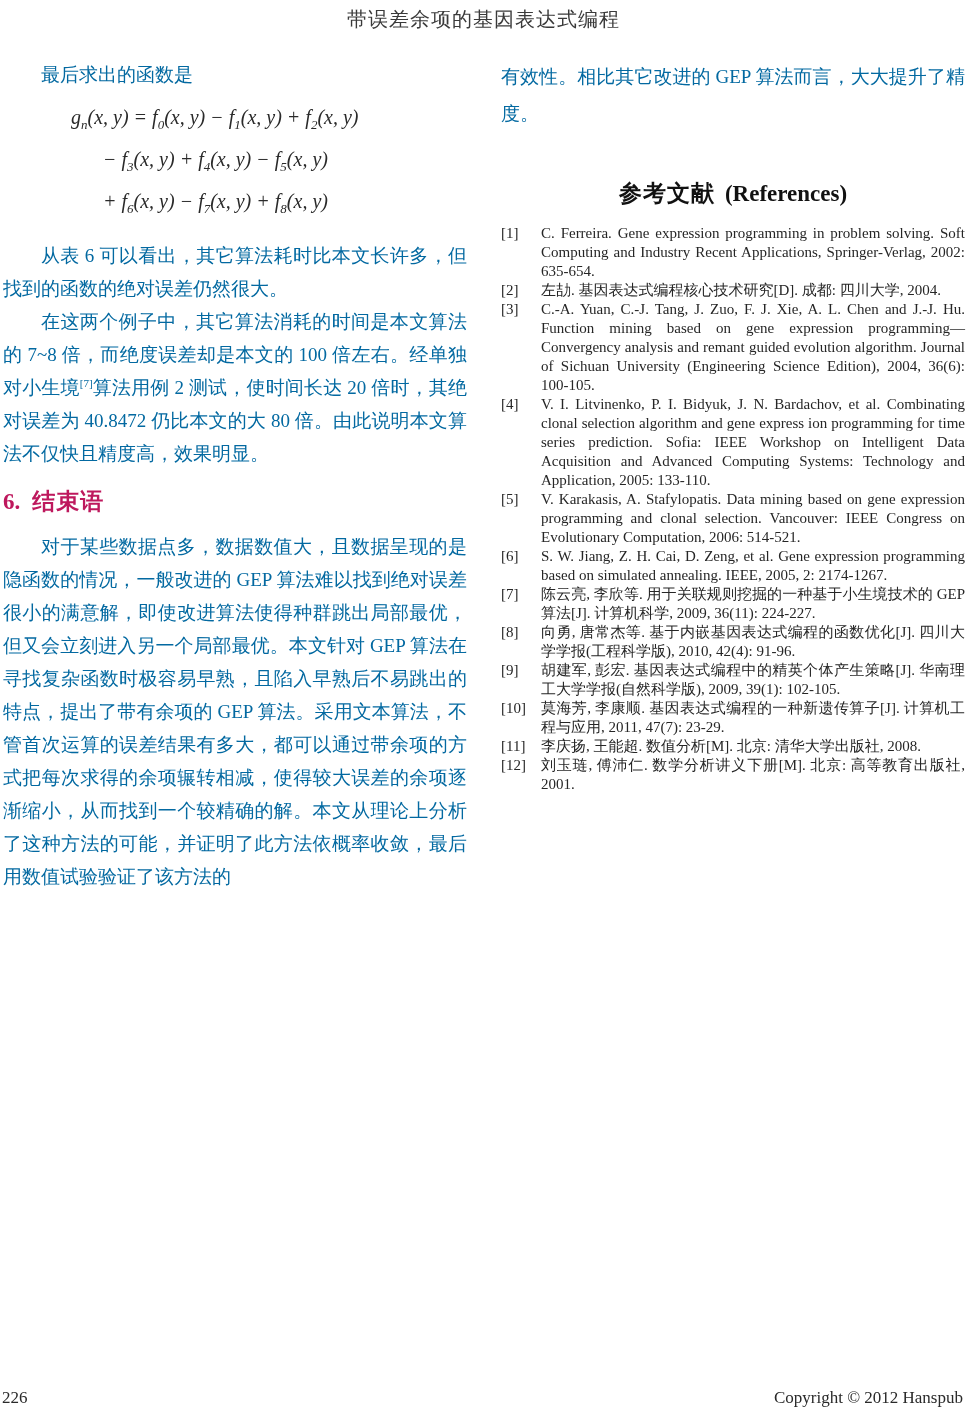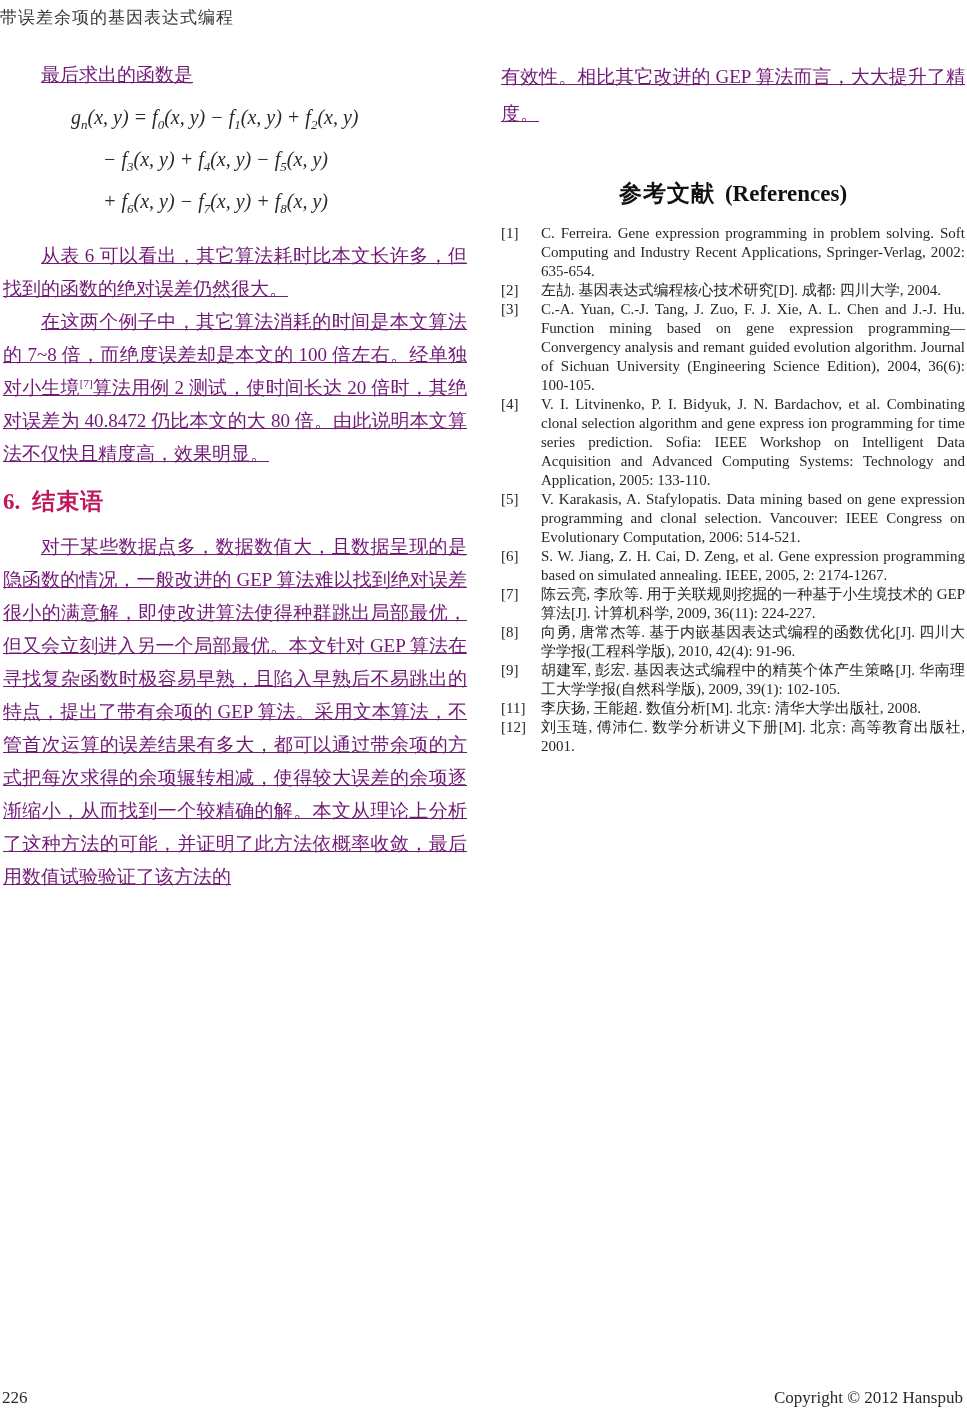--- a/index.html
+++ b/index.html
@@ -12,42 +12,41 @@
     background: #ffffff;
     color: #222222;
     font-family: "Liberation Serif", "DejaVu Serif", serif;
     overflow: hidden;
   }
   .running-head {
     position: absolute;
     top: 6px;
     left: 0;
     width: 100%;
-    text-align: left;
-    font-size: 17px;
+    text-align: center;
+    font-size: 20px;
     color: #3a3a3a;
     letter-spacing: 1px;
   }
   .columns {
     position: absolute;
     top: 58px;
     left: 3px;
     right: 2px;
     display: flex;
     gap: 34px;
   }
   .col { flex: 1 1 0; min-width: 0; }
 
   
   .body-text {
     font-size: 19px;
     line-height: 33px;
     text-align: justify;
-    color: #701a75;
-    text-decoration: underline;
+    color: #0369a1;
   }
   .indent { text-indent: 2em; }
   .right-col .body-text { line-height: 37px; }
 
   sup.cite {
     font-size: 11px;
     line-height: 0;
     vertical-align: super;
   }
 
@@ -211,20 +210,24 @@
         <li class="ref">
           <span class="ref-num">[8]</span>
           <span class="ref-text">向勇, 唐常杰等. 基于内嵌基因表达式编程的函数优化[J]. 四川大学学报(工程科学版), 2010, 42(4): 91-96.</span>
         </li>
 
         <li class="ref">
           <span class="ref-num">[9]</span>
           <span class="ref-text">胡建军, 彭宏. 基因表达式编程中的精英个体产生策略[J]. 华南理工大学学报(自然科学版), 2009, 39(1): 102-105.</span>
         </li>
 
+        <li class="ref">
+          <span class="ref-num">[10]</span>
+          <span class="ref-text">莫海芳, 李康顺. 基因表达式编程的一种新遗传算子[J]. 计算机工程与应用, 2011, 47(7): 23-29.</span>
+        </li>
 
         <li class="ref">
           <span class="ref-num">[11]</span>
           <span class="ref-text">李庆扬, 王能超. 数值分析[M]. 北京: 清华大学出版社, 2008.</span>
         </li>
 
         <li class="ref">
           <span class="ref-num">[12]</span>
           <span class="ref-text">刘玉琏, 傅沛仁. 数学分析讲义下册[M]. 北京: 高等教育出版社, 2001.</span>
         </li>

